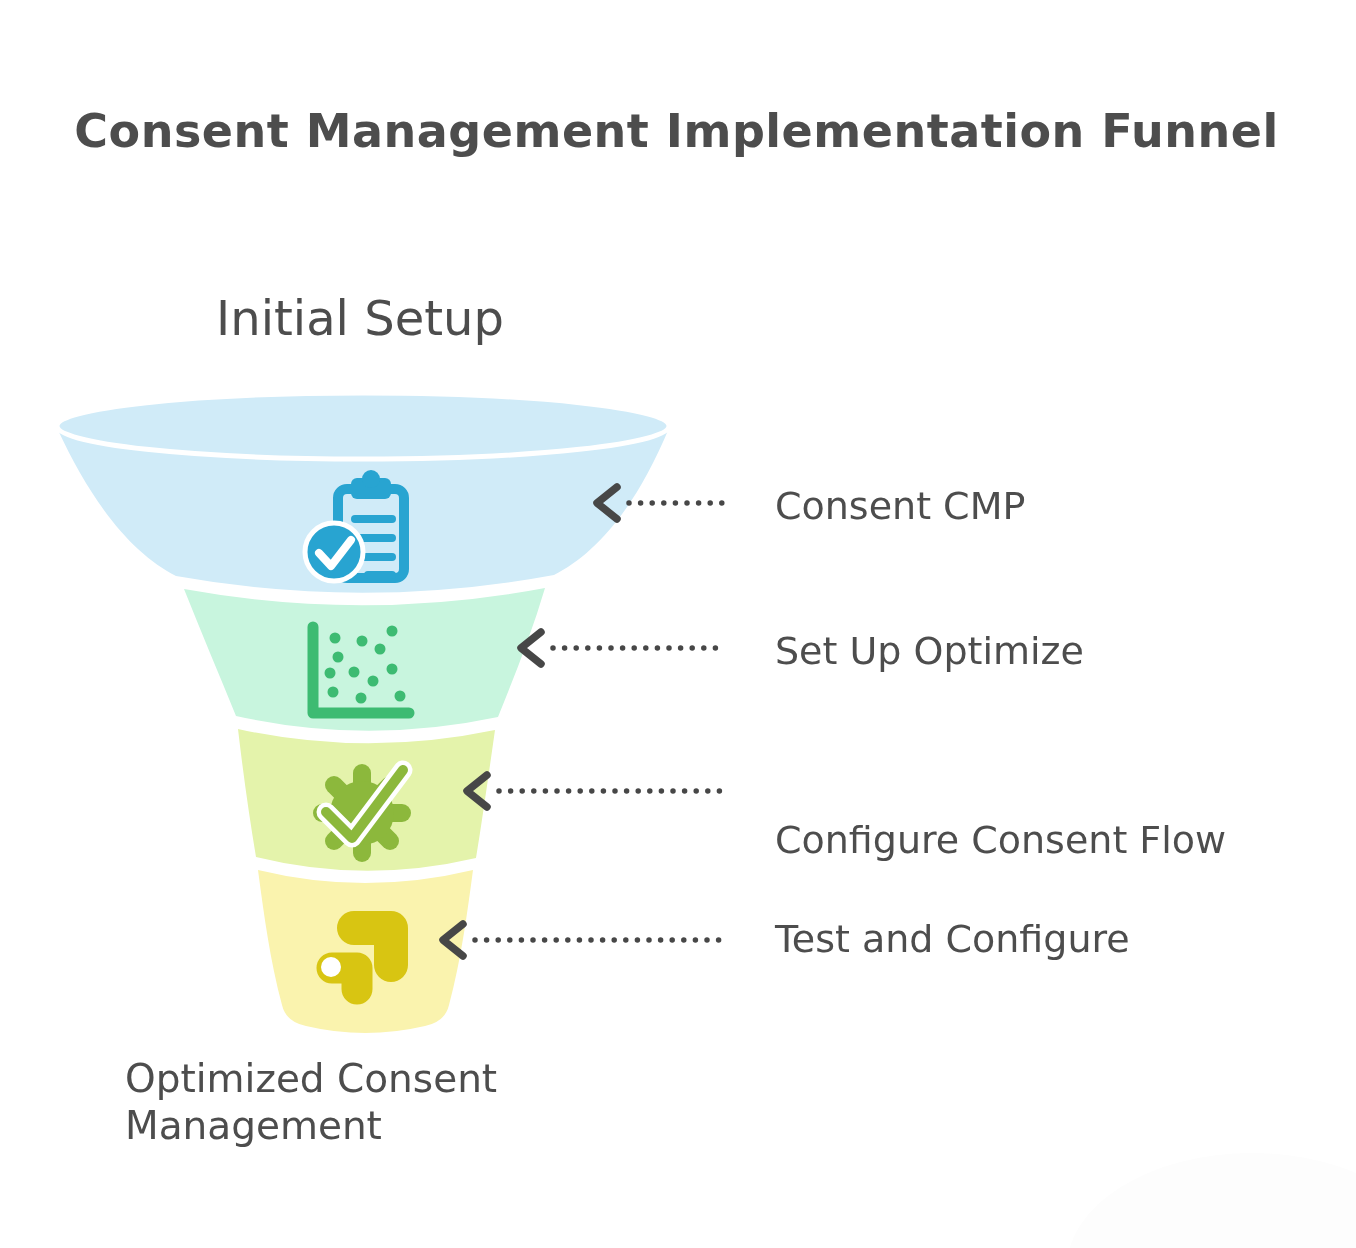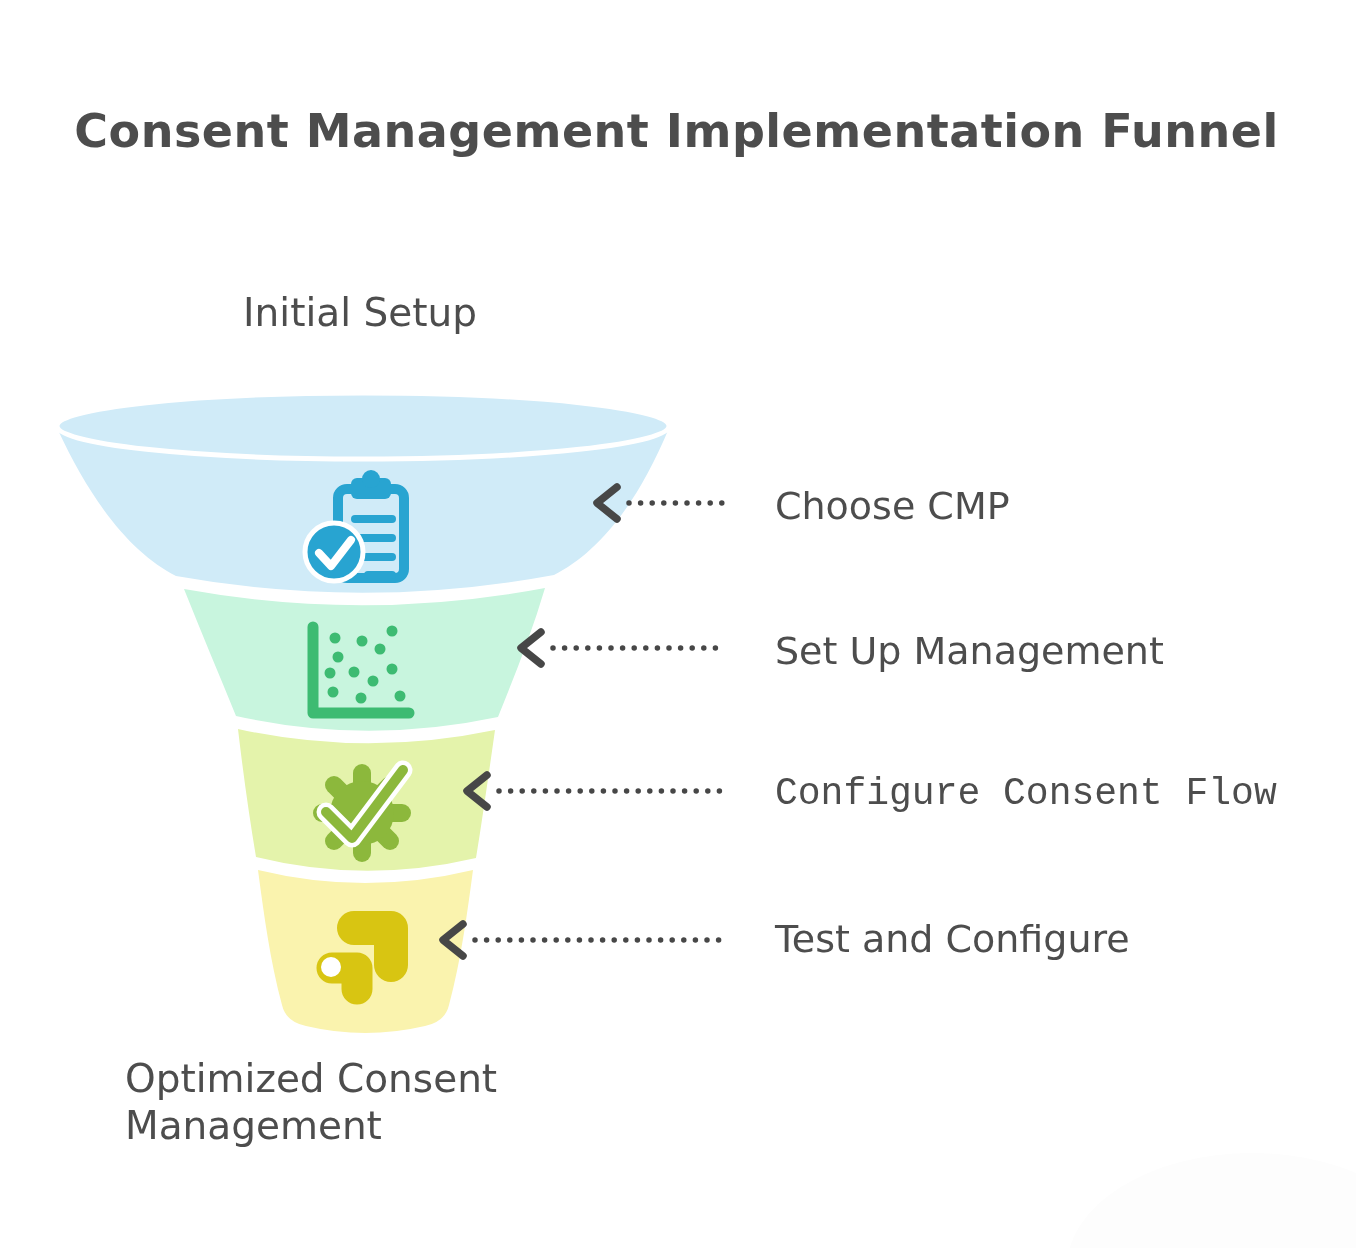--- a/index.html
+++ b/index.html
@@ -11,21 +11,21 @@
   }
   .abs { position: absolute; }
   #title {
     left: 0; right: 3px; top: 104px;
     text-align: center;
     font-size: 46px; font-weight: 700; letter-spacing: 0.5px;
     color: #4d4d4d;
   }
   #top-label {
     left: 110px; width: 500px; top: 290px;
-    text-align: center; font-size: 39px; font-weight: 500;
+    text-align: center; font-size: 48px; font-weight: 500;
   }
   #bottom-label {
     left: 125px; width: 460px; top: 1056px;
     text-align: left; font-size: 39px; font-weight: 500;
     line-height: 1.2;
   }
   .stage-label {
     left: 775px; width: 560px;
     font-size: 38px; font-weight: 500; white-space: nowrap;
   }
@@ -121,18 +121,18 @@
   <g fill="none" stroke-linecap="round" stroke-linejoin="round">
     <path d="M 487 775 L 467 791 L 487 807" stroke-width="7.5" stroke="#474747"></path>
     <line x1="499" y1="791" x2="722" y2="791" stroke-width="5.5" stroke-dasharray="0 11.6" stroke="#474747"></line>
   </g>
   <g fill="none" stroke-linecap="round" stroke-linejoin="round">
     <path d="M 463 924 L 443 940 L 463 956" stroke-width="7.5" stroke="#474747"></path>
     <line x1="475" y1="940" x2="722" y2="940" stroke-width="5.5" stroke-dasharray="0 11.6" stroke="#474747"></line>
   </g>
 </svg>
 
-<div class="abs stage-label" style="top:484px;">Choose CMP</div>
-<div class="abs stage-label" style="top:629px;">Set Up Management</div>
-<div class="abs stage-label" style="top:772px;font-family:Liberation Mono, monospace;">Configure Consent Flow</div>
+<div class="abs stage-label" style="top:484px;">Consent CMP</div>
+<div class="abs stage-label" style="top:629px;">Set Up Optimize</div>
+<div class="abs stage-label" style="top:818px;">Configure Consent Flow</div>
 <div class="abs stage-label" style="top:917px;">Test and Configure</div>
 
 <div class="abs" id="bottom-label">Optimized Consent Management</div>
 
 </body></html>

